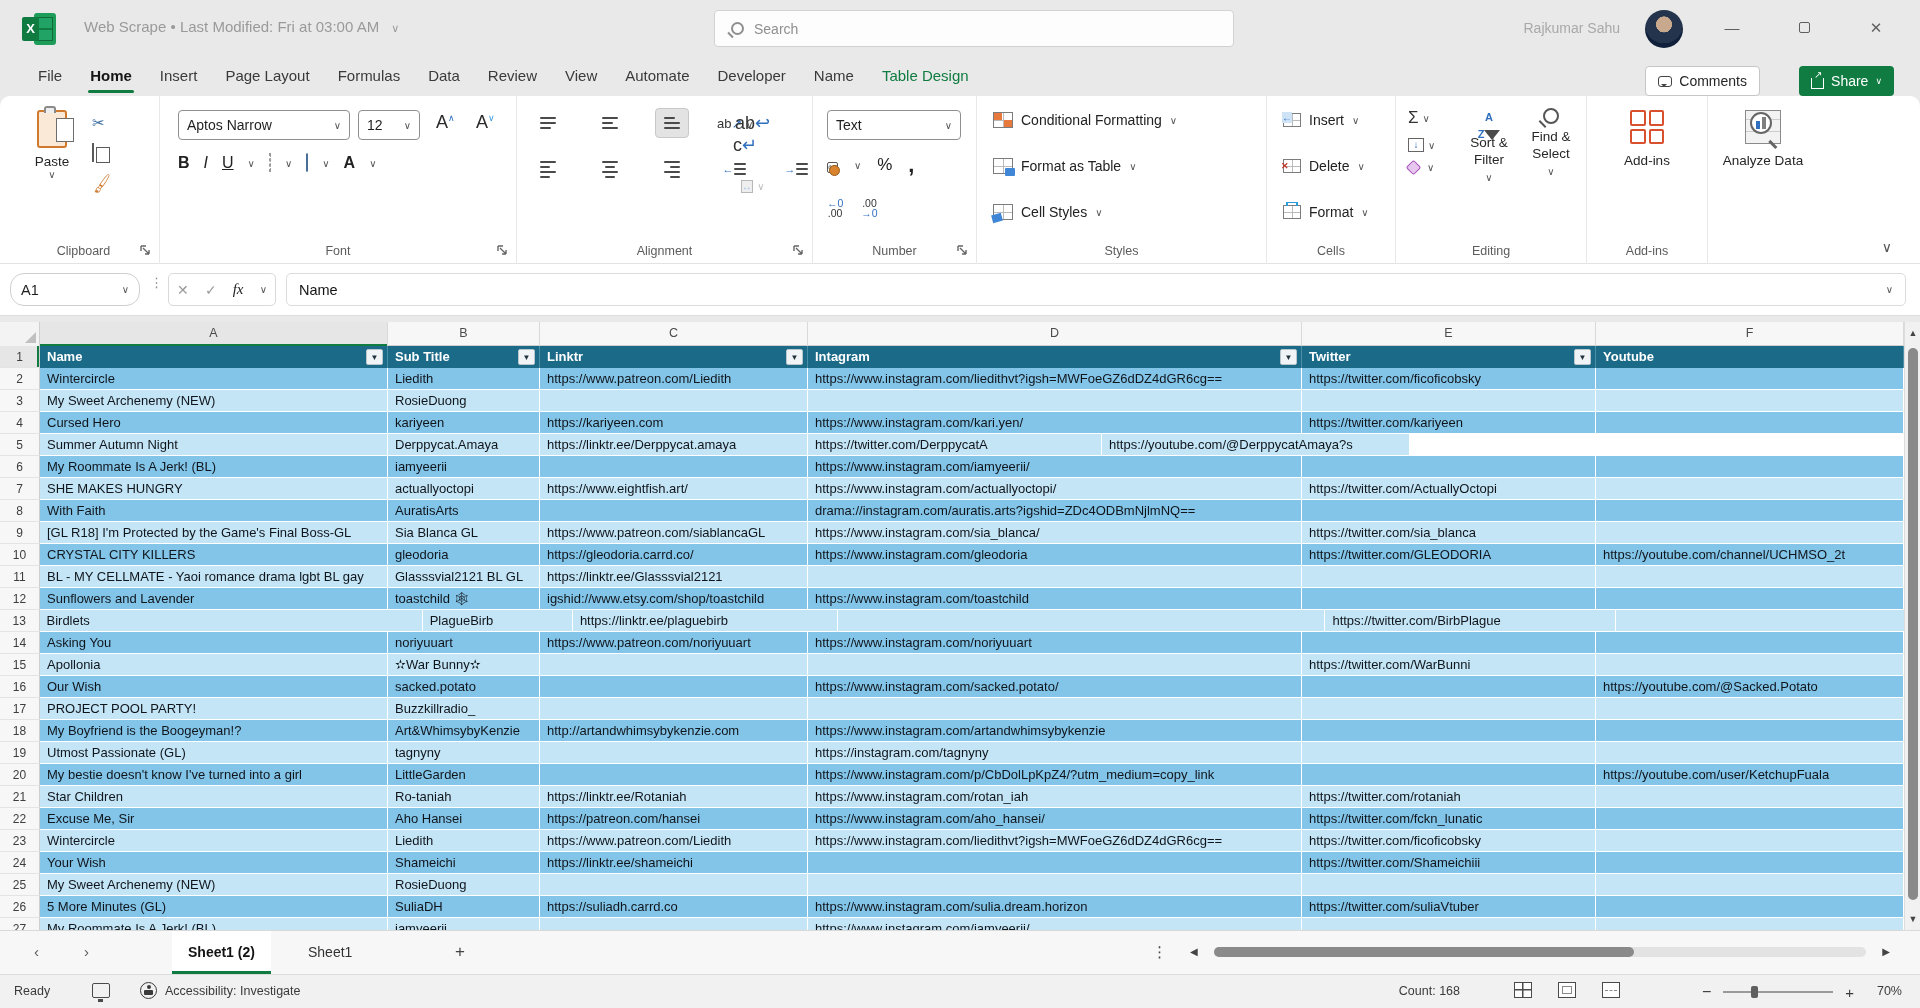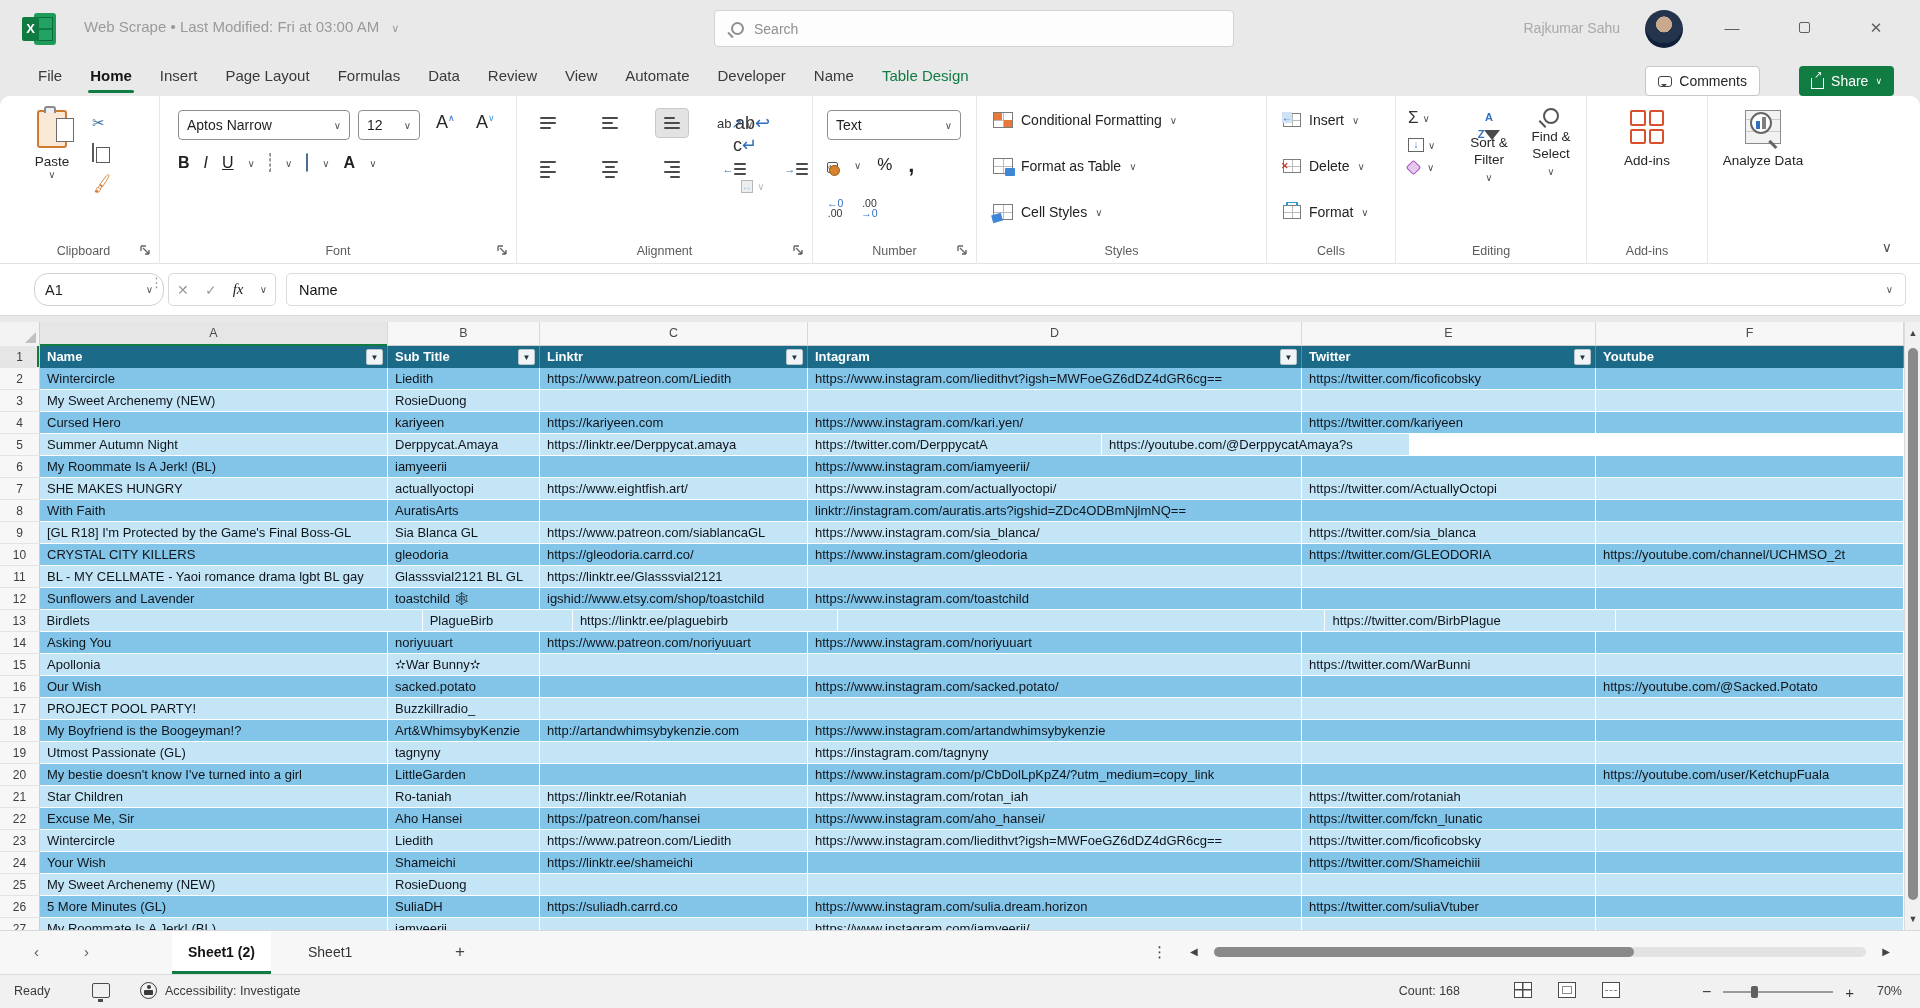--- a/index.html
+++ b/index.html
@@ -143,21 +143,21 @@
   .analyze-icon { width:36px; height:34px; margin:0 auto 8px; position:relative; border:1.5px solid #8a8a8a; background:
      linear-gradient(#ccc 0 0) 0 8px/100% 1px no-repeat, linear-gradient(#ccc 0 0) 0 20px/100% 1px no-repeat, #f2f2f2; }
   .analyze-icon .lens { position:absolute; left:4px; top:1px; width:22px; height:22px; background:#fff; border:2px solid #666; border-radius:50%; }
   .analyze-icon .lens i { position:absolute; left:4px; bottom:3px; width:4px; height:8px; background:#2f6fbe; }
   .analyze-icon .lens i+i { left:10px; height:12px; background:#7f7f7f; }
   .analyze-icon .handle { position:absolute; right:2px; bottom:-2px; width:10px; height:2.5px; background:#666; transform:rotate(45deg); }
   #ribbon-collapse { position:absolute; right:28px; bottom:8px; color:#555; font-size:14px; }
 
   
   #formula-row { position:absolute; left:0; top:264px; width:1920px; height:52px; background:#fff; border-bottom:1px solid #dcdcdc; }
-  #name-box { position:absolute; left:10px; top:9px; width:130px; height:33px; border:1px solid #cfcfcf; border-radius:14px; display:flex; align-items:center; justify-content:space-between; padding:0 10px; font-size:14.5px; color:#1f1f1f; background:#fff;margin-left:24px; }
+  #name-box { position:absolute; left:10px; top:9px; width:130px; height:33px; border:1px solid #cfcfcf; border-radius:14px; display:flex; align-items:center; justify-content:space-between; padding:0 10px; font-size:14.5px; color:#1f1f1f; background:#fff; }
   #fb-dots { position:absolute; left:150px; top:16px; color:#8a8a8a; font-size:13px; letter-spacing:0; line-height:6px; }
   #fb-btns { position:absolute; left:168px; top:9px; width:108px; height:33px; border:1px solid #d9d9d9; border-radius:5px; display:flex; align-items:center; justify-content:space-around; font-size:14px; color:#9a9a9a; background:#fff; }
   #fb-btns .fx { color:#222; font-style:italic; font-family:"Liberation Serif", serif; font-size:15px; }
   #formula-field { position:absolute; left:286px; top:9px; right:14px; height:33px; border:1px solid #dcdcdc; border-radius:5px; background:#fff; display:flex; align-items:center; justify-content:space-between; padding:0 12px; font-size:14.5px; color:#141414; }
 
   
   #grid { position:absolute; left:0; top:322px; width:1920px; height:608px; background:#fff; overflow:hidden; }
   #col-strip { display:flex; height:24px; background:#f7f7f7; border-bottom:1px solid #cfcfcf; }
   .corner { width:40px; height:24px; border-right:1px solid #cfcfcf; position:relative; background:#f3f3f3; }
   .corner:after { content:""; position:absolute; right:3px; bottom:3px; border-left:11px solid transparent; border-bottom:11px solid #c0c0c0; }
@@ -609,21 +609,21 @@
         <div class="gcell band-light" style="width: 268px;">https://www.eightfish.art/</div>
         <div class="gcell band-light" style="width: 494px;">https://www.instagram.com/actuallyoctopi/</div>
         <div class="gcell band-light" style="width: 294px;">https://twitter.com/ActuallyOctopi</div>
         <div class="gcell band-light" style="width: 308px;"></div>
       </div>
       <div class="grow">
         <div class="rownum">8</div>
         <div class="gcell band-dark" style="width: 348px;">With Faith</div>
         <div class="gcell band-dark" style="width: 152px;">AuratisArts</div>
         <div class="gcell band-dark" style="width: 268px;"></div>
-        <div class="gcell band-dark" style="width: 494px;">linktr://instagram.com/auratis.arts?igshid=ZDc4ODBmNjlmNQ==</div>
+        <div class="gcell band-dark" style="width: 494px;">drama://instagram.com/auratis.arts?igshid=ZDc4ODBmNjlmNQ==</div>
         <div class="gcell band-dark" style="width: 294px;"></div>
         <div class="gcell band-dark" style="width: 308px;"></div>
       </div>
       <div class="grow">
         <div class="rownum">9</div>
         <div class="gcell band-light" style="width: 348px;">[GL R18] I'm Protected by the Game's Final Boss-GL</div>
         <div class="gcell band-light" style="width: 152px;">Sia Blanca GL</div>
         <div class="gcell band-light" style="width: 268px;">https://www.patreon.com/siablancaGL</div>
         <div class="gcell band-light" style="width: 494px;">https://www.instagram.com/sia_blanca/</div>
         <div class="gcell band-light" style="width: 294px;">https://twitter.com/sia_blanca</div>

